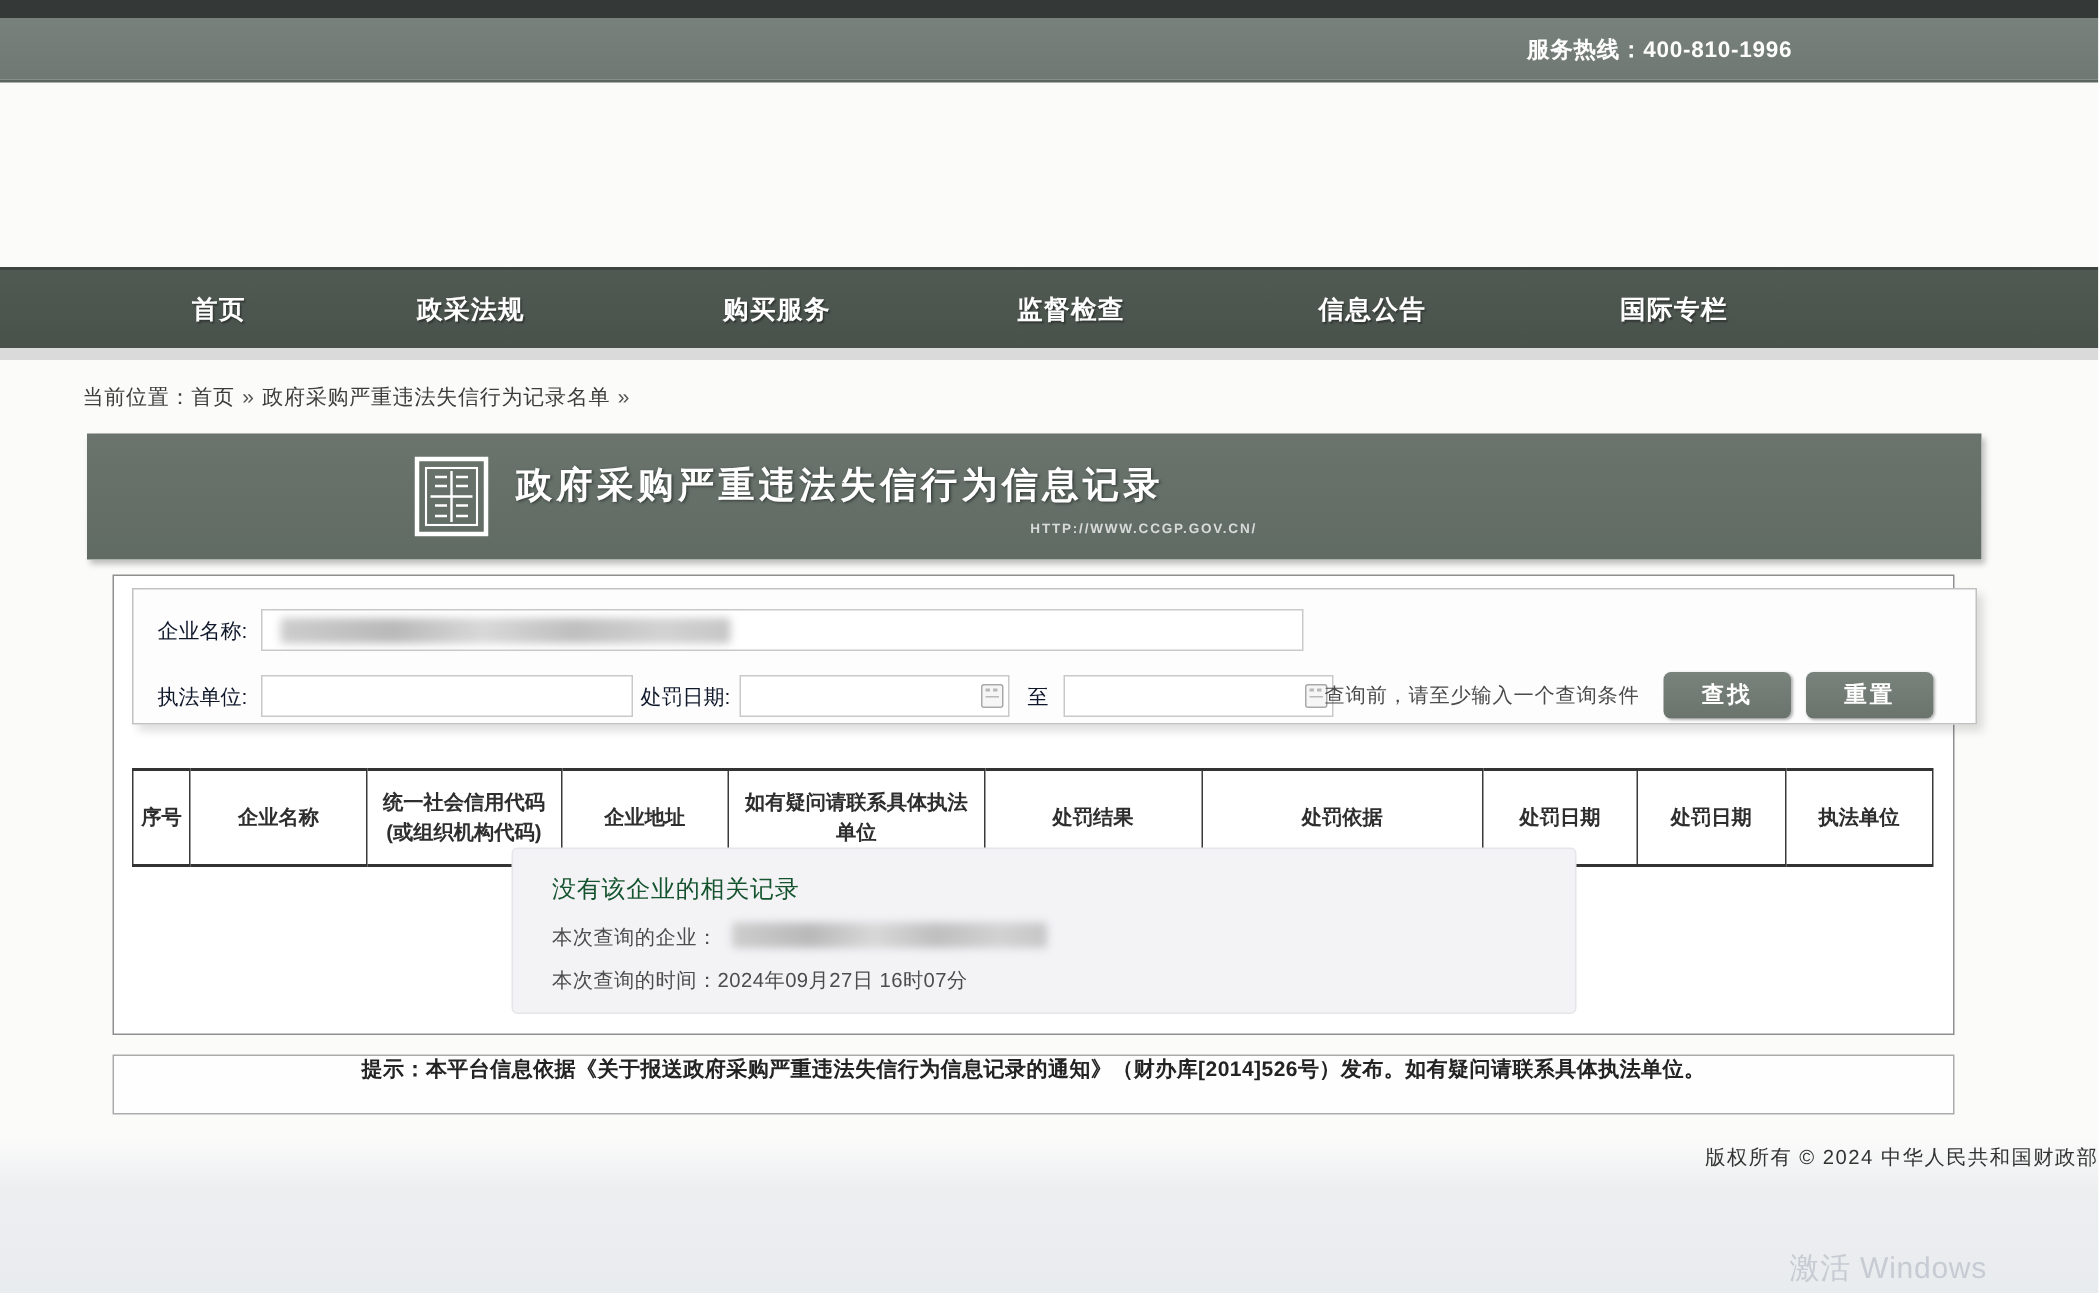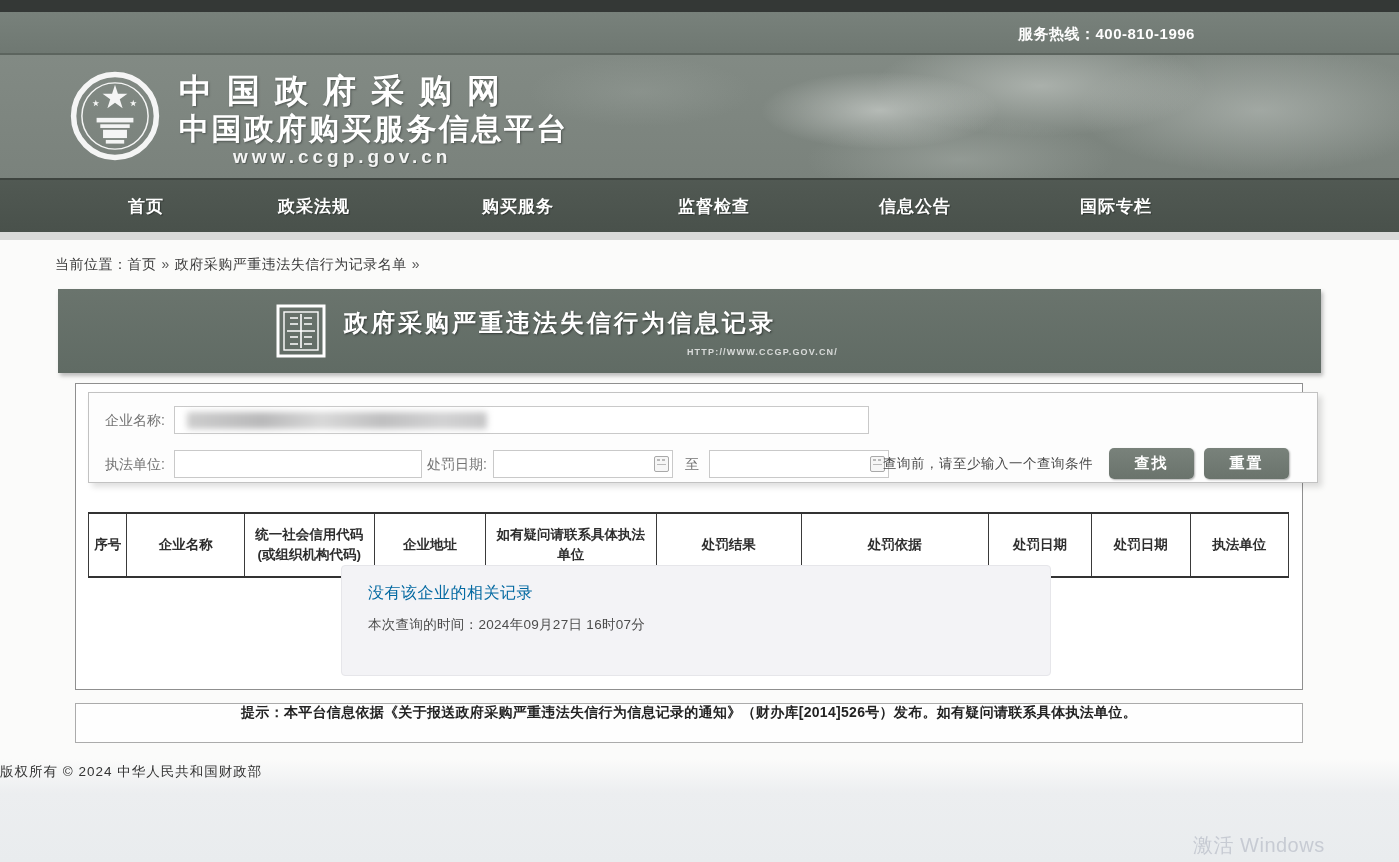--- a/index.html
+++ b/index.html
@@ -84,21 +84,21 @@
   
   .outer-panel {
     position:absolute; top:383px; left:75px; width:1228px; height:307px;
     background:#fff; border:1px solid #8f8f8f;
   }
   .search-box {
     position:absolute; top:392px; left:88px; width:1230px; height:91px;
     background:#fdfdfd; border:1px solid #c2c2c2;
     box-shadow:4px 4px 6px rgba(0,0,0,.13);
   }
-  .form-label { position:absolute; font-size:14px; color:#737373; }
+  .form-label { position:absolute; font-size:14px; color:#0f172a; }
   .txt-input {
     position:absolute; height:28px; border:1px solid #c9c9c9; background:#fff;
     font-size:13px; padding:0 6px; outline:none;
   }
   .redaction {
     position:absolute; background:linear-gradient(90deg,#cdcdcd,#b9b9ba 25%,#d8d8d8 45%,#bfbfc0 65%,#d2d2d3 85%,#c6c6c7);
     filter:blur(3px); border-radius:2px;
   }
   .date-wrap { position:absolute; height:28px; }
   .date-wrap input { width:100%; height:100%; border:1px solid #c9c9c9; background:#fff; padding:0 22px 0 6px; font-size:13px; outline:none; }
@@ -127,63 +127,45 @@
     height:64px; font-size:13.5px; font-weight:bold; color:#2e2e2e;
     text-align:center; vertical-align:middle; padding:3px 5px; line-height:1.45;
     background:#fff;
   }
   
   .result-box {
     position:absolute; top:565px; left:341px; width:710px; height:111px;
     background:#f3f3f6; border:1px solid #e6e6ea; border-radius:4px;
     padding:17px 0 0 26px;
   }
-  .result-title { font-size:16px; color:#0369a1; margin-bottom:12px; letter-spacing:.5px; }
+  .result-title { font-size:16px; color:#14532d; margin-bottom:12px; letter-spacing:.5px; }
   .result-line { position:relative; font-size:13.5px; color:#4c4c4c; margin-bottom:11px; letter-spacing:.3px; }
   .result-line .redaction { left:120px; top:-1px; width:210px; height:17px; }
   
   .notice-box {
     position:absolute; top:703px; left:75px; width:1228px; height:40px;
     background:#fefefe; border:1px solid #ababab;
     display:flex; justify-content:center;
   }
   .notice-text { font-size:14px; font-weight:bold; color:#232323; letter-spacing:.3px; }
   
-  .copyright { position:absolute; top:763px; left:0; width:1399px; text-align:left; font-size:13.5px; color:#333; letter-spacing:1px; }
+  .copyright { position:absolute; top:763px; left:0; width:1399px; text-align:right; font-size:13.5px; color:#333; letter-spacing:1px; }
   .watermark { position:absolute; top:832px; left:1193px; font-size:20px; color:#c7cbd3; letter-spacing:.5px; }
 </style>
 </head>
 <body>
 
 <div class="scan-page">
 
   <div class="top-strip"></div>
 
   <div class="topbar">
     <span class="topbar-hotline"><span>服务热线：</span><span>400-810-1996</span></span>
   </div>
 
-  <div class="site-header">
-    <div class="header-logo">
-      <svg class="emblem" viewBox="0 0 100 100">
-        <circle cx="50" cy="50" r="45" fill="none" stroke="#ffffff" stroke-width="6"></circle>
-        <circle cx="50" cy="50" r="36" fill="none" stroke="#ffffff" stroke-width="1.6"></circle>
-        <path d="M50 16 l3.2 9.8 10.3 0 -8.3 6 3.1 9.8 -8.3-6 -8.3 6 3.1-9.8 -8.3-6 10.3 0 z" fill="#ffffff"></path>
-        <path d="M31 31 l1.6 4.9 5.1 0 -4.1 3 1.5 4.9 -4.1-3 -4.1 3 1.5-4.9 -4.1-3 5.1 0 z" fill="#ffffff" transform="scale(0.55) translate(22 28)"></path>
-        <path d="M69 31 l1.6 4.9 5.1 0 -4.1 3 1.5 4.9 -4.1-3 -4.1 3 1.5-4.9 -4.1-3 5.1 0 z" fill="#ffffff" transform="scale(0.55) translate(58 28)"></path>
-        <rect x="30" y="52" width="40" height="5" fill="#ffffff"></rect>
-        <rect x="34" y="59" width="32" height="4" fill="#ffffff"></rect>
-        <rect x="37" y="65" width="26" height="9" fill="#ffffff"></rect>
-        <rect x="40" y="76" width="20" height="4" fill="#ffffff"></rect>
-      </svg>
-      <div class="site-name">中国政府采购网</div>
-      <div class="site-subtitle">中国政府购买服务信息平台</div>
-      <div class="site-url">www.ccgp.gov.cn</div>
-    </div>
-  </div>
 
   <div class="main-nav">
     <span class="nav-item" style="left:128px">首页</span>
     <span class="nav-item" style="left:278px">政采法规</span>
     <span class="nav-item" style="left:482px">购买服务</span>
     <span class="nav-item" style="left:678px">监督检查</span>
     <span class="nav-item" style="left:879px">信息公告</span>
     <span class="nav-item" style="left:1080px">国际专栏</span>
   </div>
   <div class="nav-sep"></div>
@@ -253,20 +235,24 @@
       <th>处罚日期</th>
       <th>处罚日期</th>
       <th>执法单位</th>
     </tr>
   </tbody>
     </table>
 
   <div class="result-box">
     <div class="result-title">没有该企业的相关记录</div>
     <div class="result-line">
+      <span>本次查询的企业：</span>
+      <span class="redaction"></span>
+    </div>
+    <div class="result-line">
       <span>本次查询的时间：</span><span>2024年09月27日 16时07分</span>
     </div>
   </div>
 
   <div class="notice-box">
     <span class="notice-text">提示：本平台信息依据《关于报送政府采购严重违法失信行为信息记录的通知》（财办库[2014]526号）发布。如有疑问请联系具体执法单位。</span>
   </div>
 
   <div class="copyright">版权所有 © 2024 中华人民共和国财政部</div>
 

